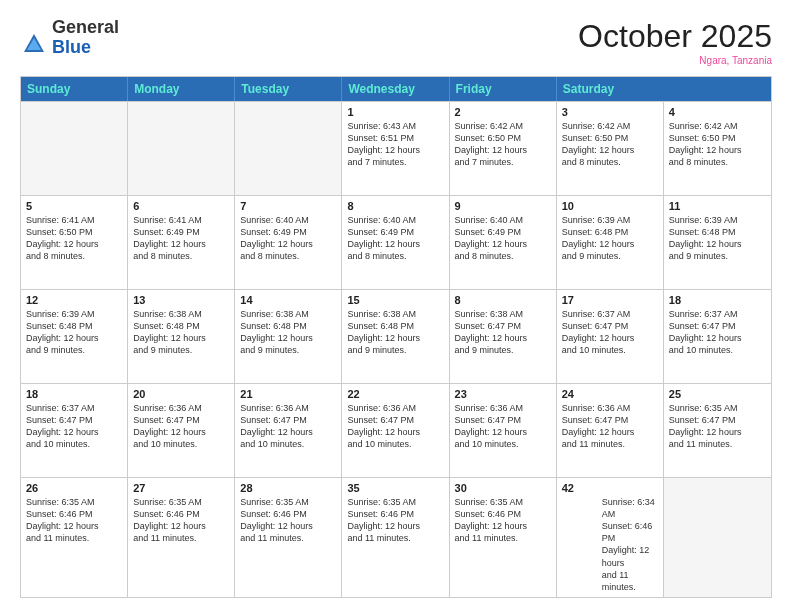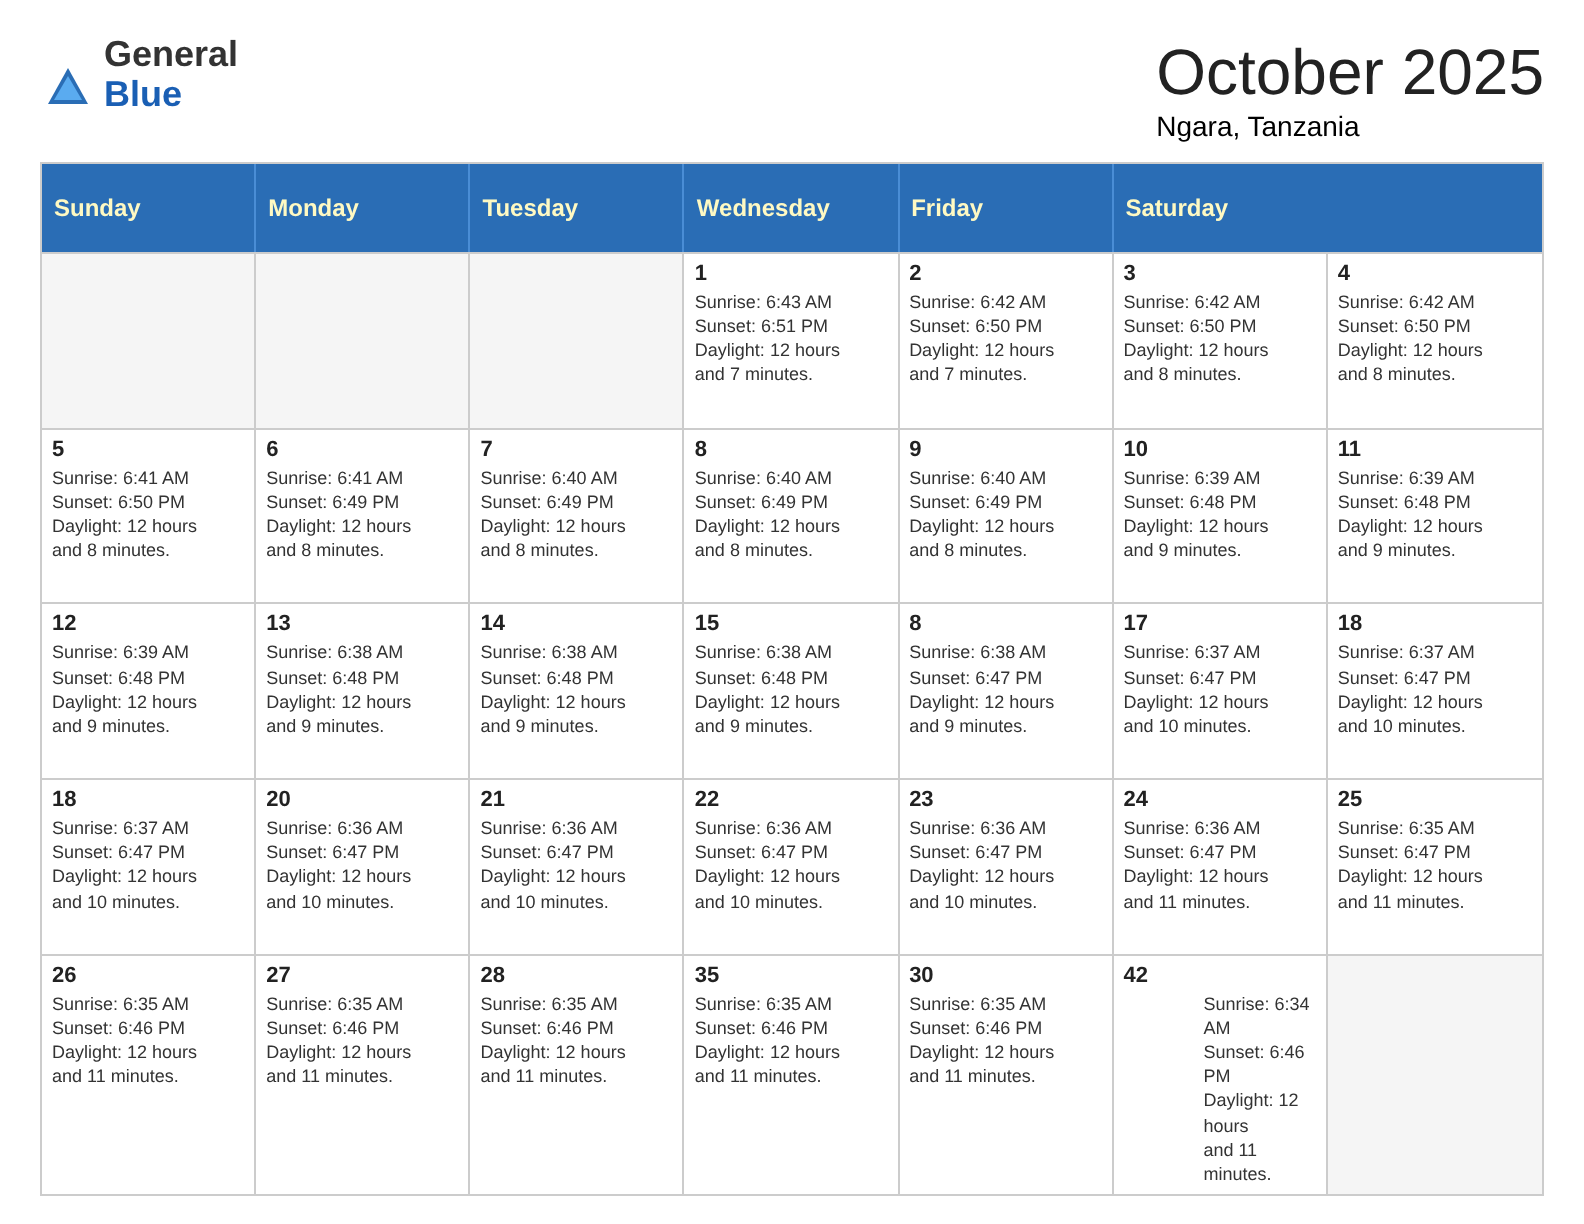--- a/index.html
+++ b/index.html
@@ -33,47 +33,47 @@
       font-weight: bold;
       line-height: 1.1;
     }
     .logo-general { color: #333; }
     .logo-blue { color: #1a5fb4; }
     .logo-icon {
       width: 28px;
       height: 28px;
     }
     .title-block {
-      text-align: left;
+      text-align: right;
     }
     .month-title {
       font-size: 32px;
       font-weight: 300;
       color: #222;
     }
     .location {
-      font-size: 14px;
-      color: #000000;
+      font-size: 10px;
+      color: #ec4899;
     }
     .calendar {
       flex: 1;
       display: flex;
       flex-direction: column;
       border: 1px solid #ccc;
     }
     .cal-header-row {
       display: grid;
       grid-template-columns: repeat(7, 1fr);
       background: #2a6db5;
     }
     .cal-header-cell {
-      color: #fef9c3;
+      color: #5eead4;
       font-size: 12px;
       font-weight: bold;
-      padding: 15px 6px;
+      padding: 5px 6px;
       text-align: left;
       border-right: 1px solid #4a8dd5;
     }
     .cal-header-cell:last-child { border-right: none; }
     .cal-body {
       display: flex;
       flex-direction: column;
       flex: 1;
     }
     .cal-row {

